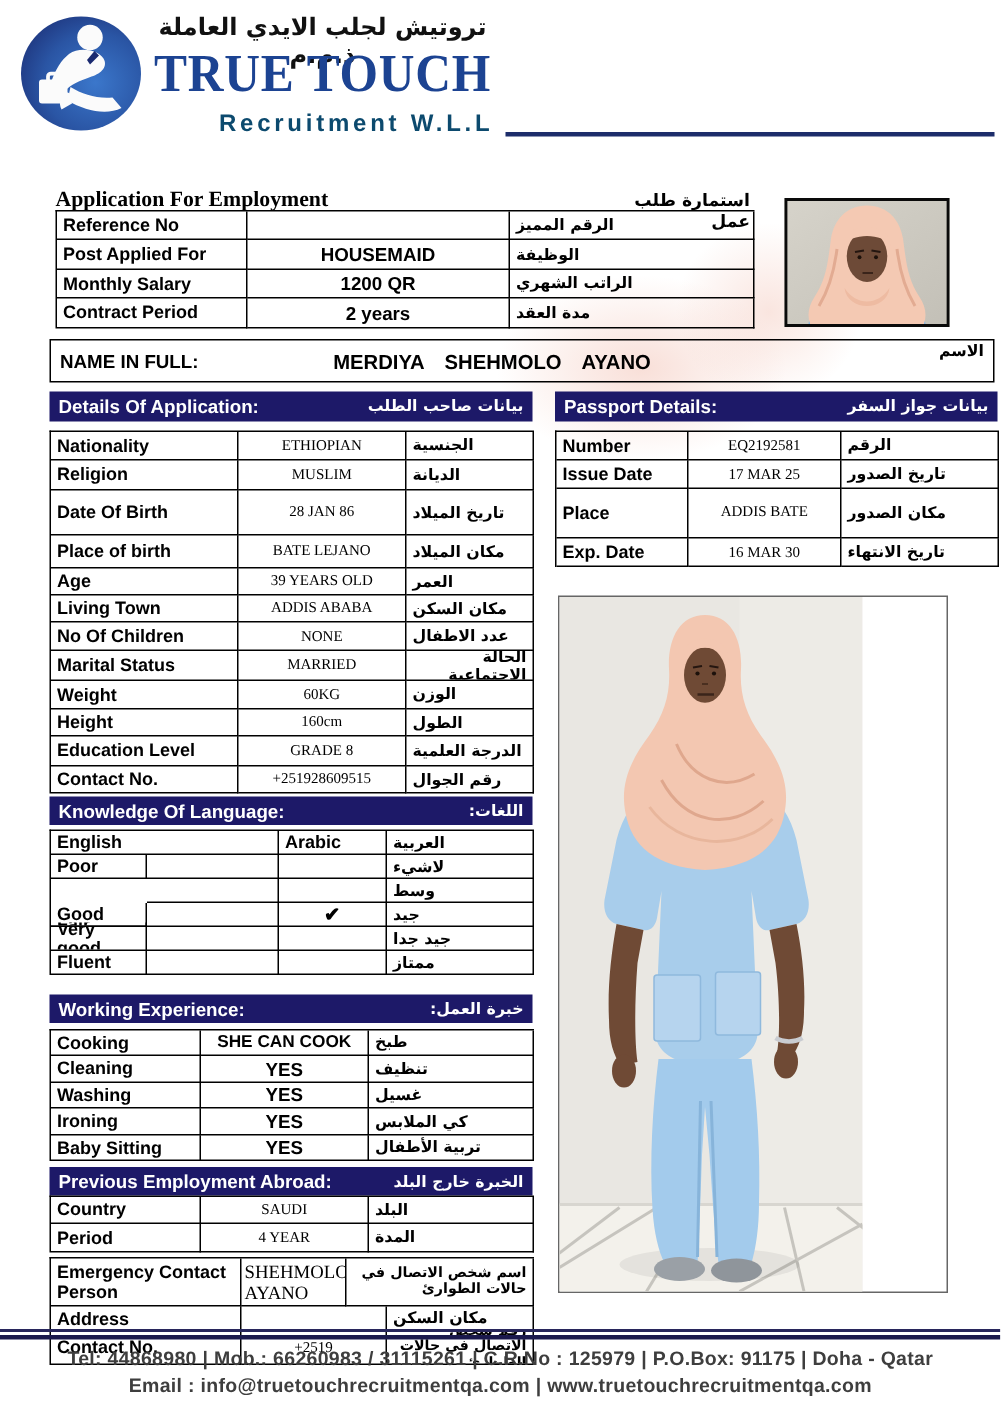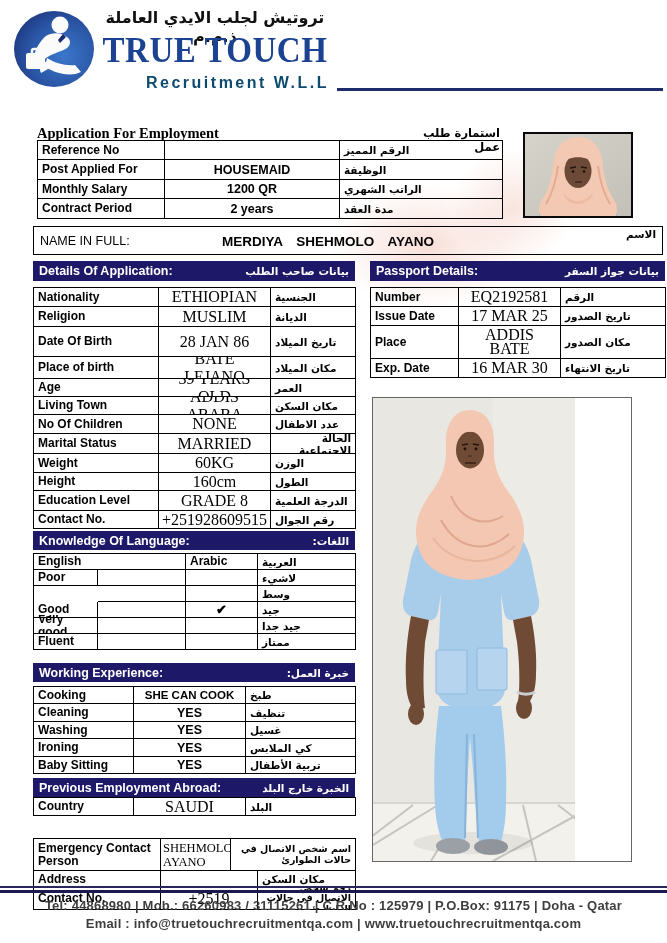--- a/index.html
+++ b/index.html
@@ -31,30 +31,30 @@
   .bar .en{font-weight:bold;font-size:12.5px;}
   .bar .arb{font-family:"DejaVu Sans",sans-serif;font-weight:bold;font-size:10.5px;direction:rtl;}
   
   .tbl{position:absolute;border-top:1px solid #000;border-left:1px solid #000;z-index:1;background:transparent;}
   .tr{display:flex;}
   .td{box-sizing:border-box;border-right:1px solid #000;border-bottom:1px solid #000;
       display:flex;align-items:center;padding:1px 4px;overflow:hidden;}
   .lbl{font-weight:bold;font-size:12px;line-height:13px;}
   .val{justify-content:center;text-align:center;}
   .sans-val{font-weight:bold;font-size:12.5px;}
-  .serif-val{font-family:"Liberation Serif",serif;font-size:16px;}
+  .serif-val{font-family:"Liberation Serif",serif;font-size:10px;}
   .ar{justify-content:flex-end;direction:rtl;font-family:"DejaVu Sans",sans-serif;
       font-weight:bold;font-size:10.5px;line-height:12px;text-align:right;}
   .small-ar{font-size:9.5px;line-height:10.5px;}
   .multiline{flex-wrap:wrap;align-content:center;line-height:14px;}
   .check{font-size:13px;font-weight:bold;}
   
   .name-box{position:absolute;left:33px;top:226px;width:630px;height:29px;border:1px solid #000;
             box-sizing:border-box;z-index:1;}
-  .name-lbl{position:absolute;left:6px;top:7px;font-weight:normal;font-size:12.5px;}
+  .name-lbl{position:absolute;left:6px;top:7px;font-weight:bold;font-size:12.5px;}
   .name-val{position:absolute;left:120px;right:160px;top:7px;text-align:center;font-weight:bold;
             font-size:13.5px;word-spacing:10px;}
   .name-ar{position:absolute;right:6px;top:1px;direction:rtl;font-family:"DejaVu Sans",sans-serif;
            font-weight:bold;font-size:10.5px;}
   
   .portrait{position:absolute;left:523px;top:132px;width:110px;height:86px;border:2px solid #0a0a0a;
             box-sizing:border-box;z-index:1;background:#ccc9c0;}
   .fullbody{position:absolute;left:372px;top:397px;width:260px;height:465px;border:1px solid #666;
             box-sizing:border-box;background:#fff;z-index:1;}
   
@@ -372,20 +372,25 @@
   <div class="bar" style="left:33px;top:778px;width:322px;height:19px;">
     <span class="en">Previous Employment Abroad:</span>
     <span class="arb">الخبرة خارج البلد</span>
   </div>
   <div class="tbl" style="left:33px;top:797px;width:322px;">
     <div class="tr" style="height:18px;">
       <div class="td lbl" style="width:100px;">Country</div>
       <div class="td val serif-val" style="width:112px;">SAUDI</div>
       <div class="td ar" style="width:110px;">البلد</div>
     </div>
+    <div class="tr" style="height:19px;">
+      <div class="td lbl" style="width:100px;">Period</div>
+      <div class="td val serif-val" style="width:112px;">4 YEAR</div>
+      <div class="td ar" style="width:110px;">المدة</div>
+    </div>
   </div>
 
   <div class="tbl" style="left:33px;top:838px;width:322px;">
     <div class="tr" style="height:32px;">
       <div class="td lbl" style="width:127px;">Emergency Contact Person</div>
       <div class="td serif-val multiline" style="width:70px;font-size:12.5px;padding:1px 2px;">SHEHMOLO AYANO</div>
       <div class="td ar small-ar" style="width:125px;">اسم شخص الاتصال في حالات الطوارئ</div>
     </div>
     <div class="tr" style="height:17px;">
       <div class="td lbl" style="width:127px;">Address</div>

